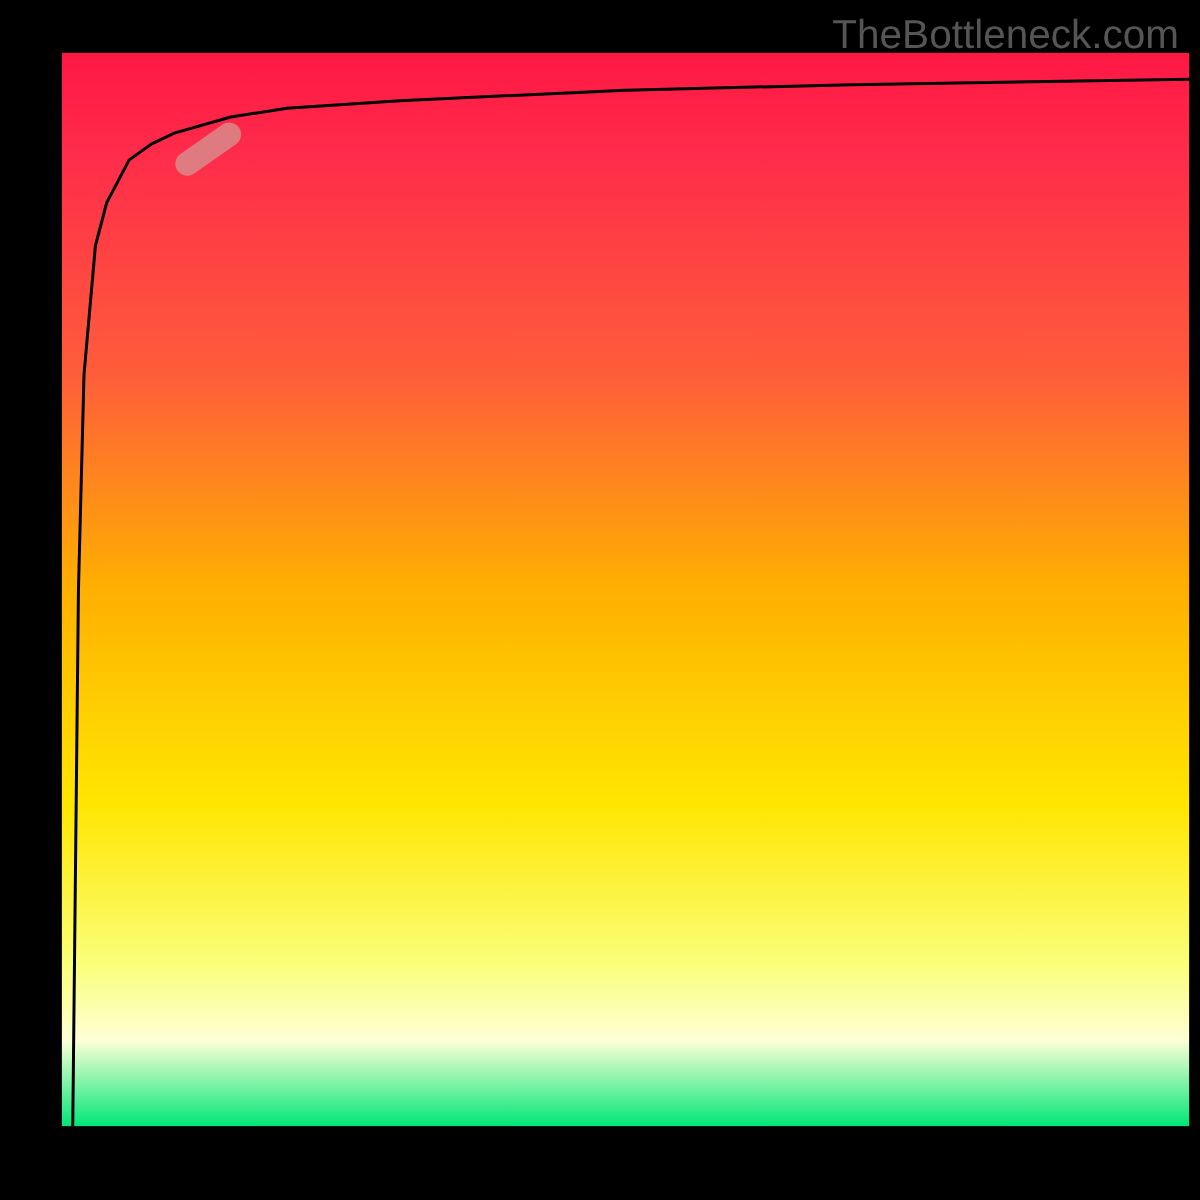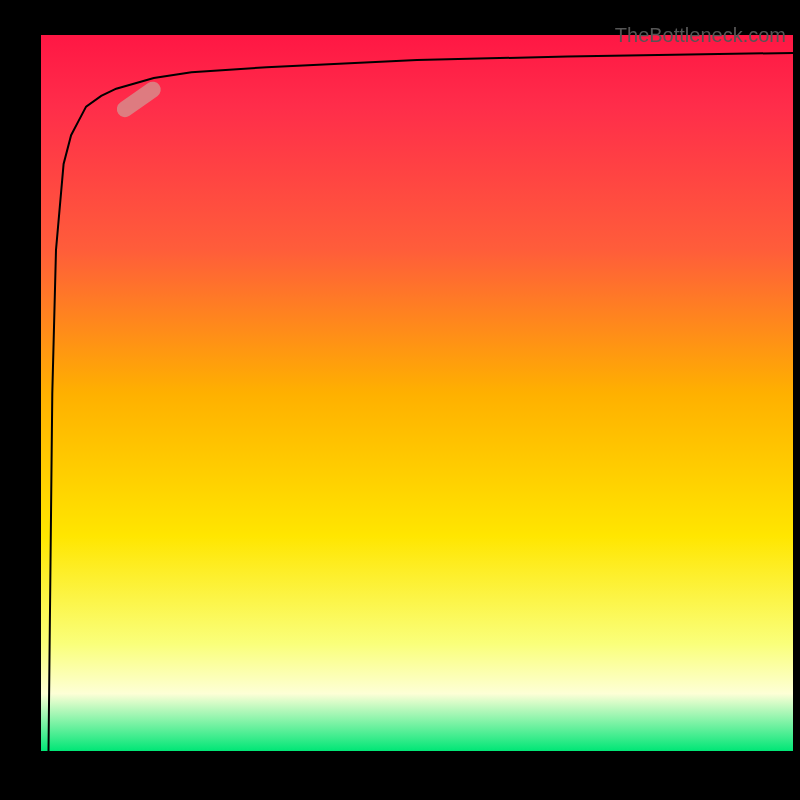--- a/index.html
+++ b/index.html
@@ -12,23 +12,22 @@
       height: 800px;
       background: #000;
       position: relative;
       font-family: Arial, sans-serif;
     }
     .watermark {
       position: absolute;
       top: 8px;
       right: 14px;
       color: #555;
-      font-size: 20px;
+      font-size: 27px;
       z-index: 10;
-      margin-top: 16px;
     }
     .chart-container {
       position: absolute;
       top: 35px;
       left: 41px;
       width: 752px;
       height: 716px;
       overflow: hidden;
     }
     .gradient-bg {

